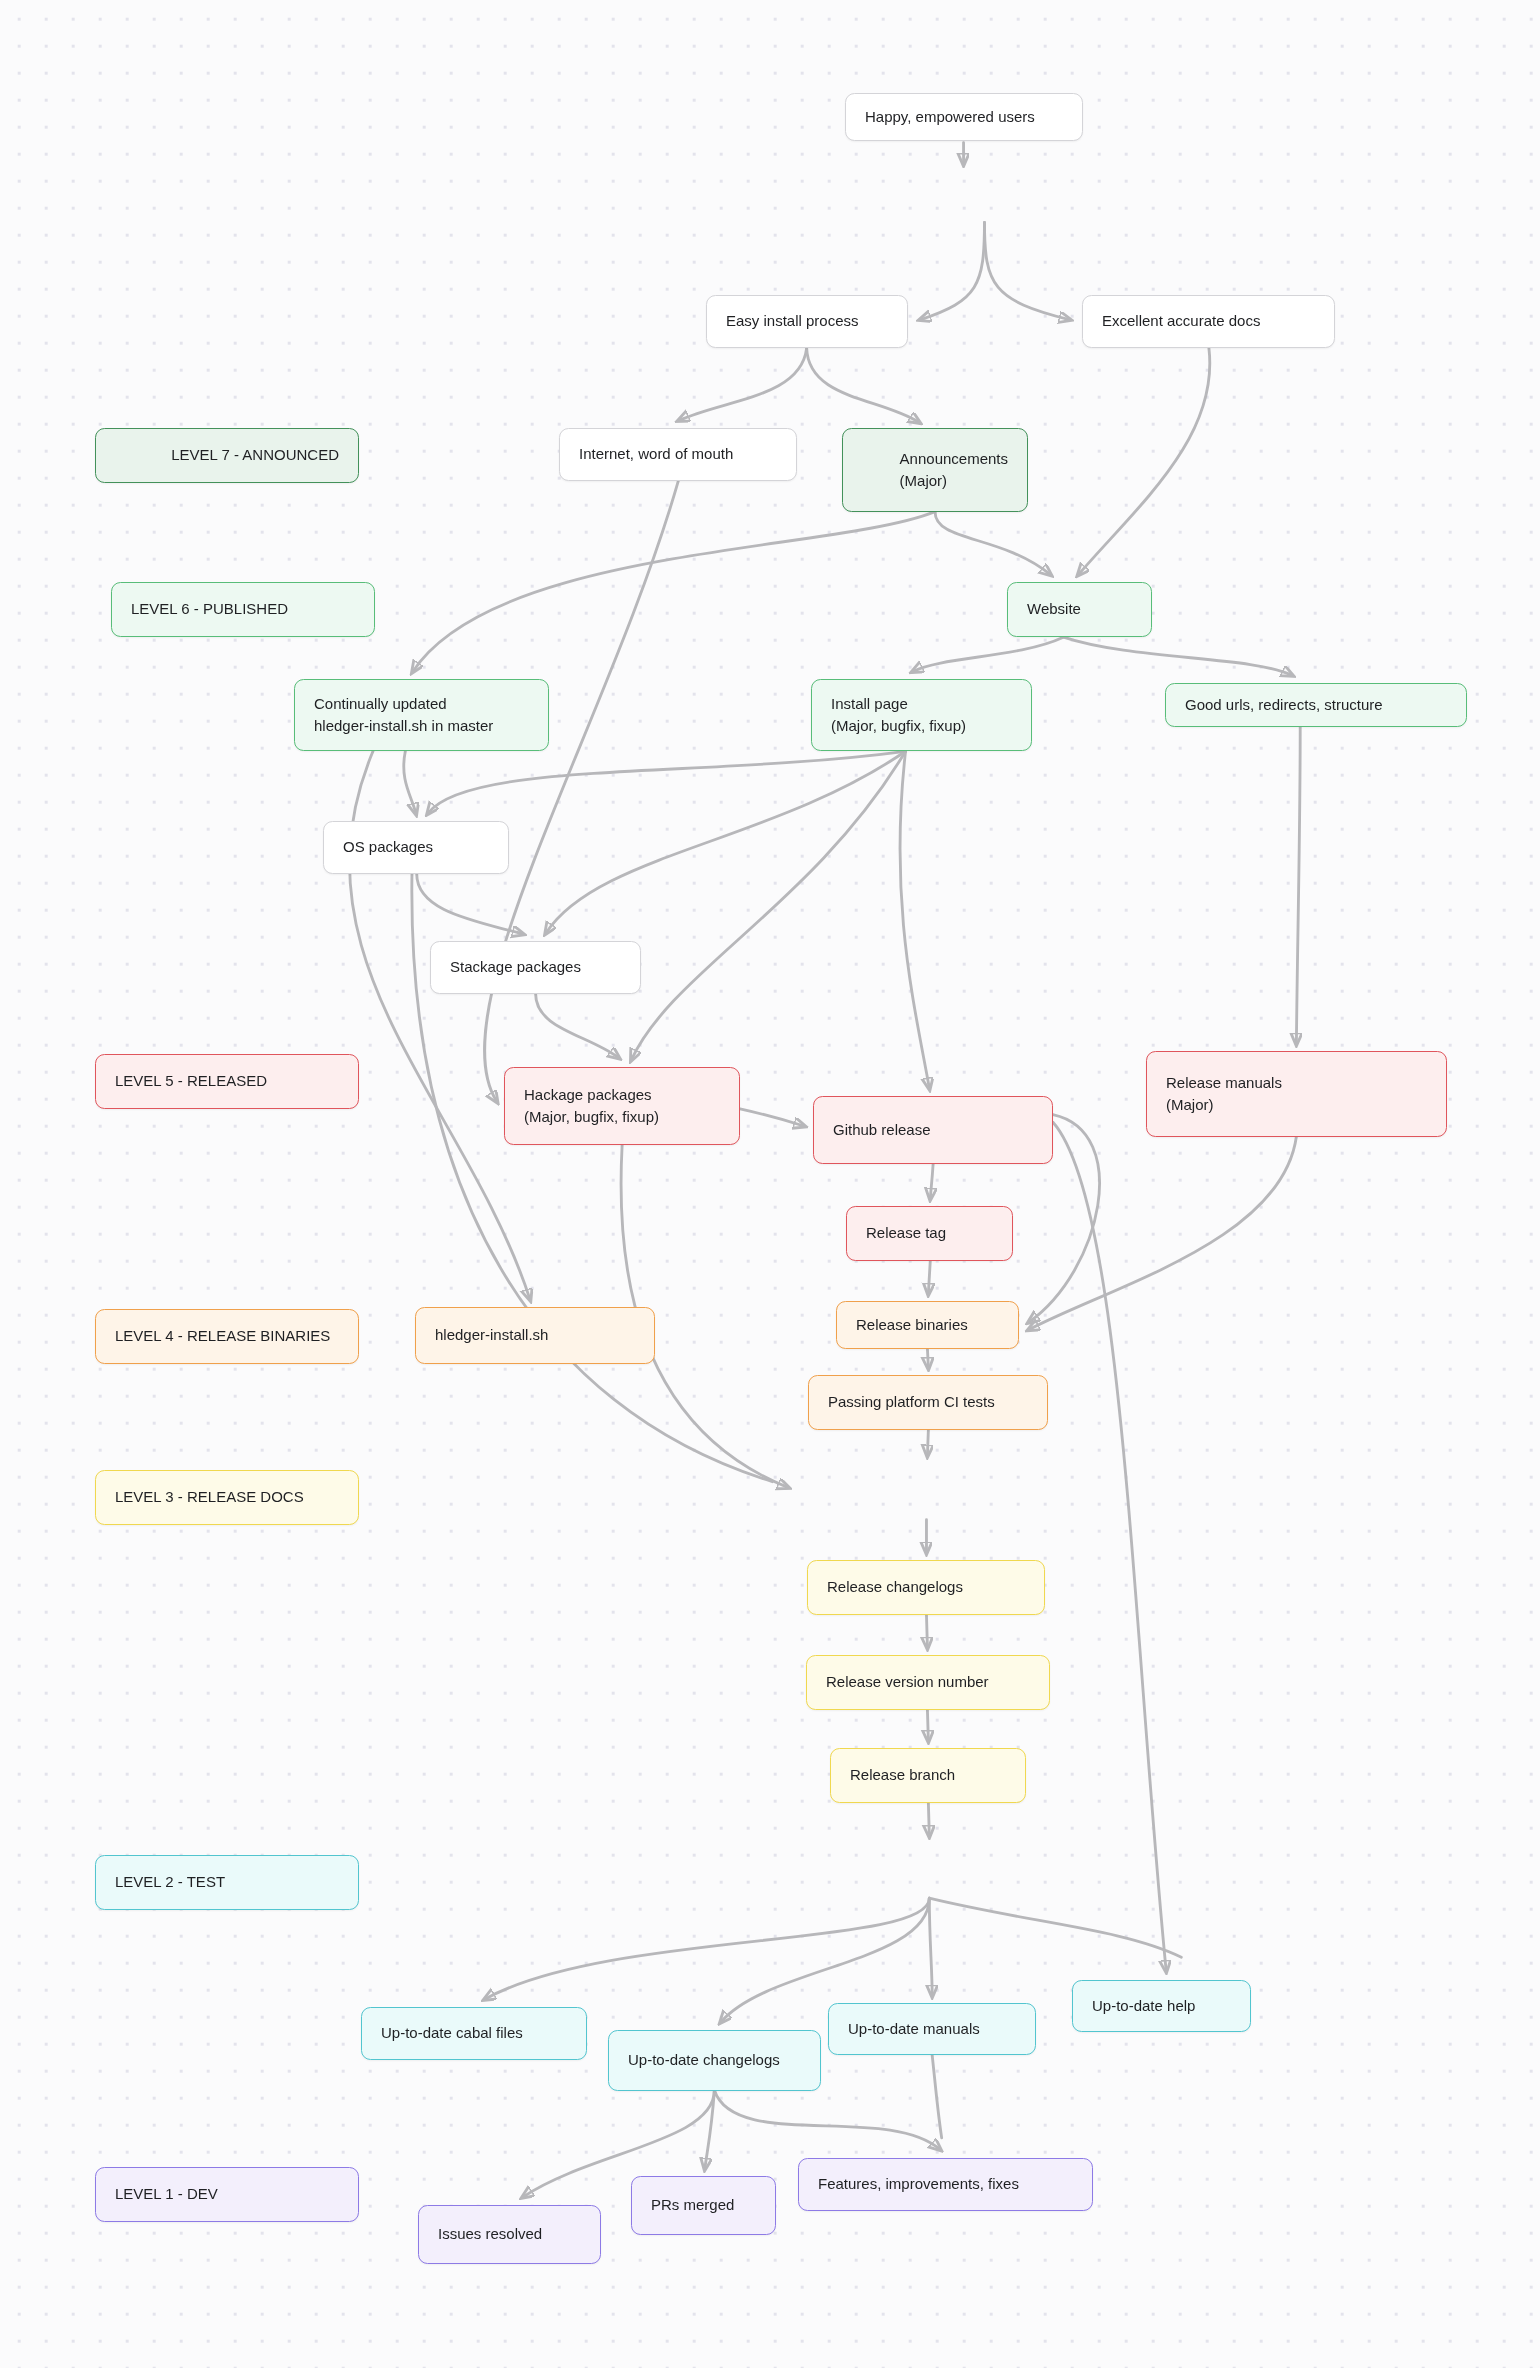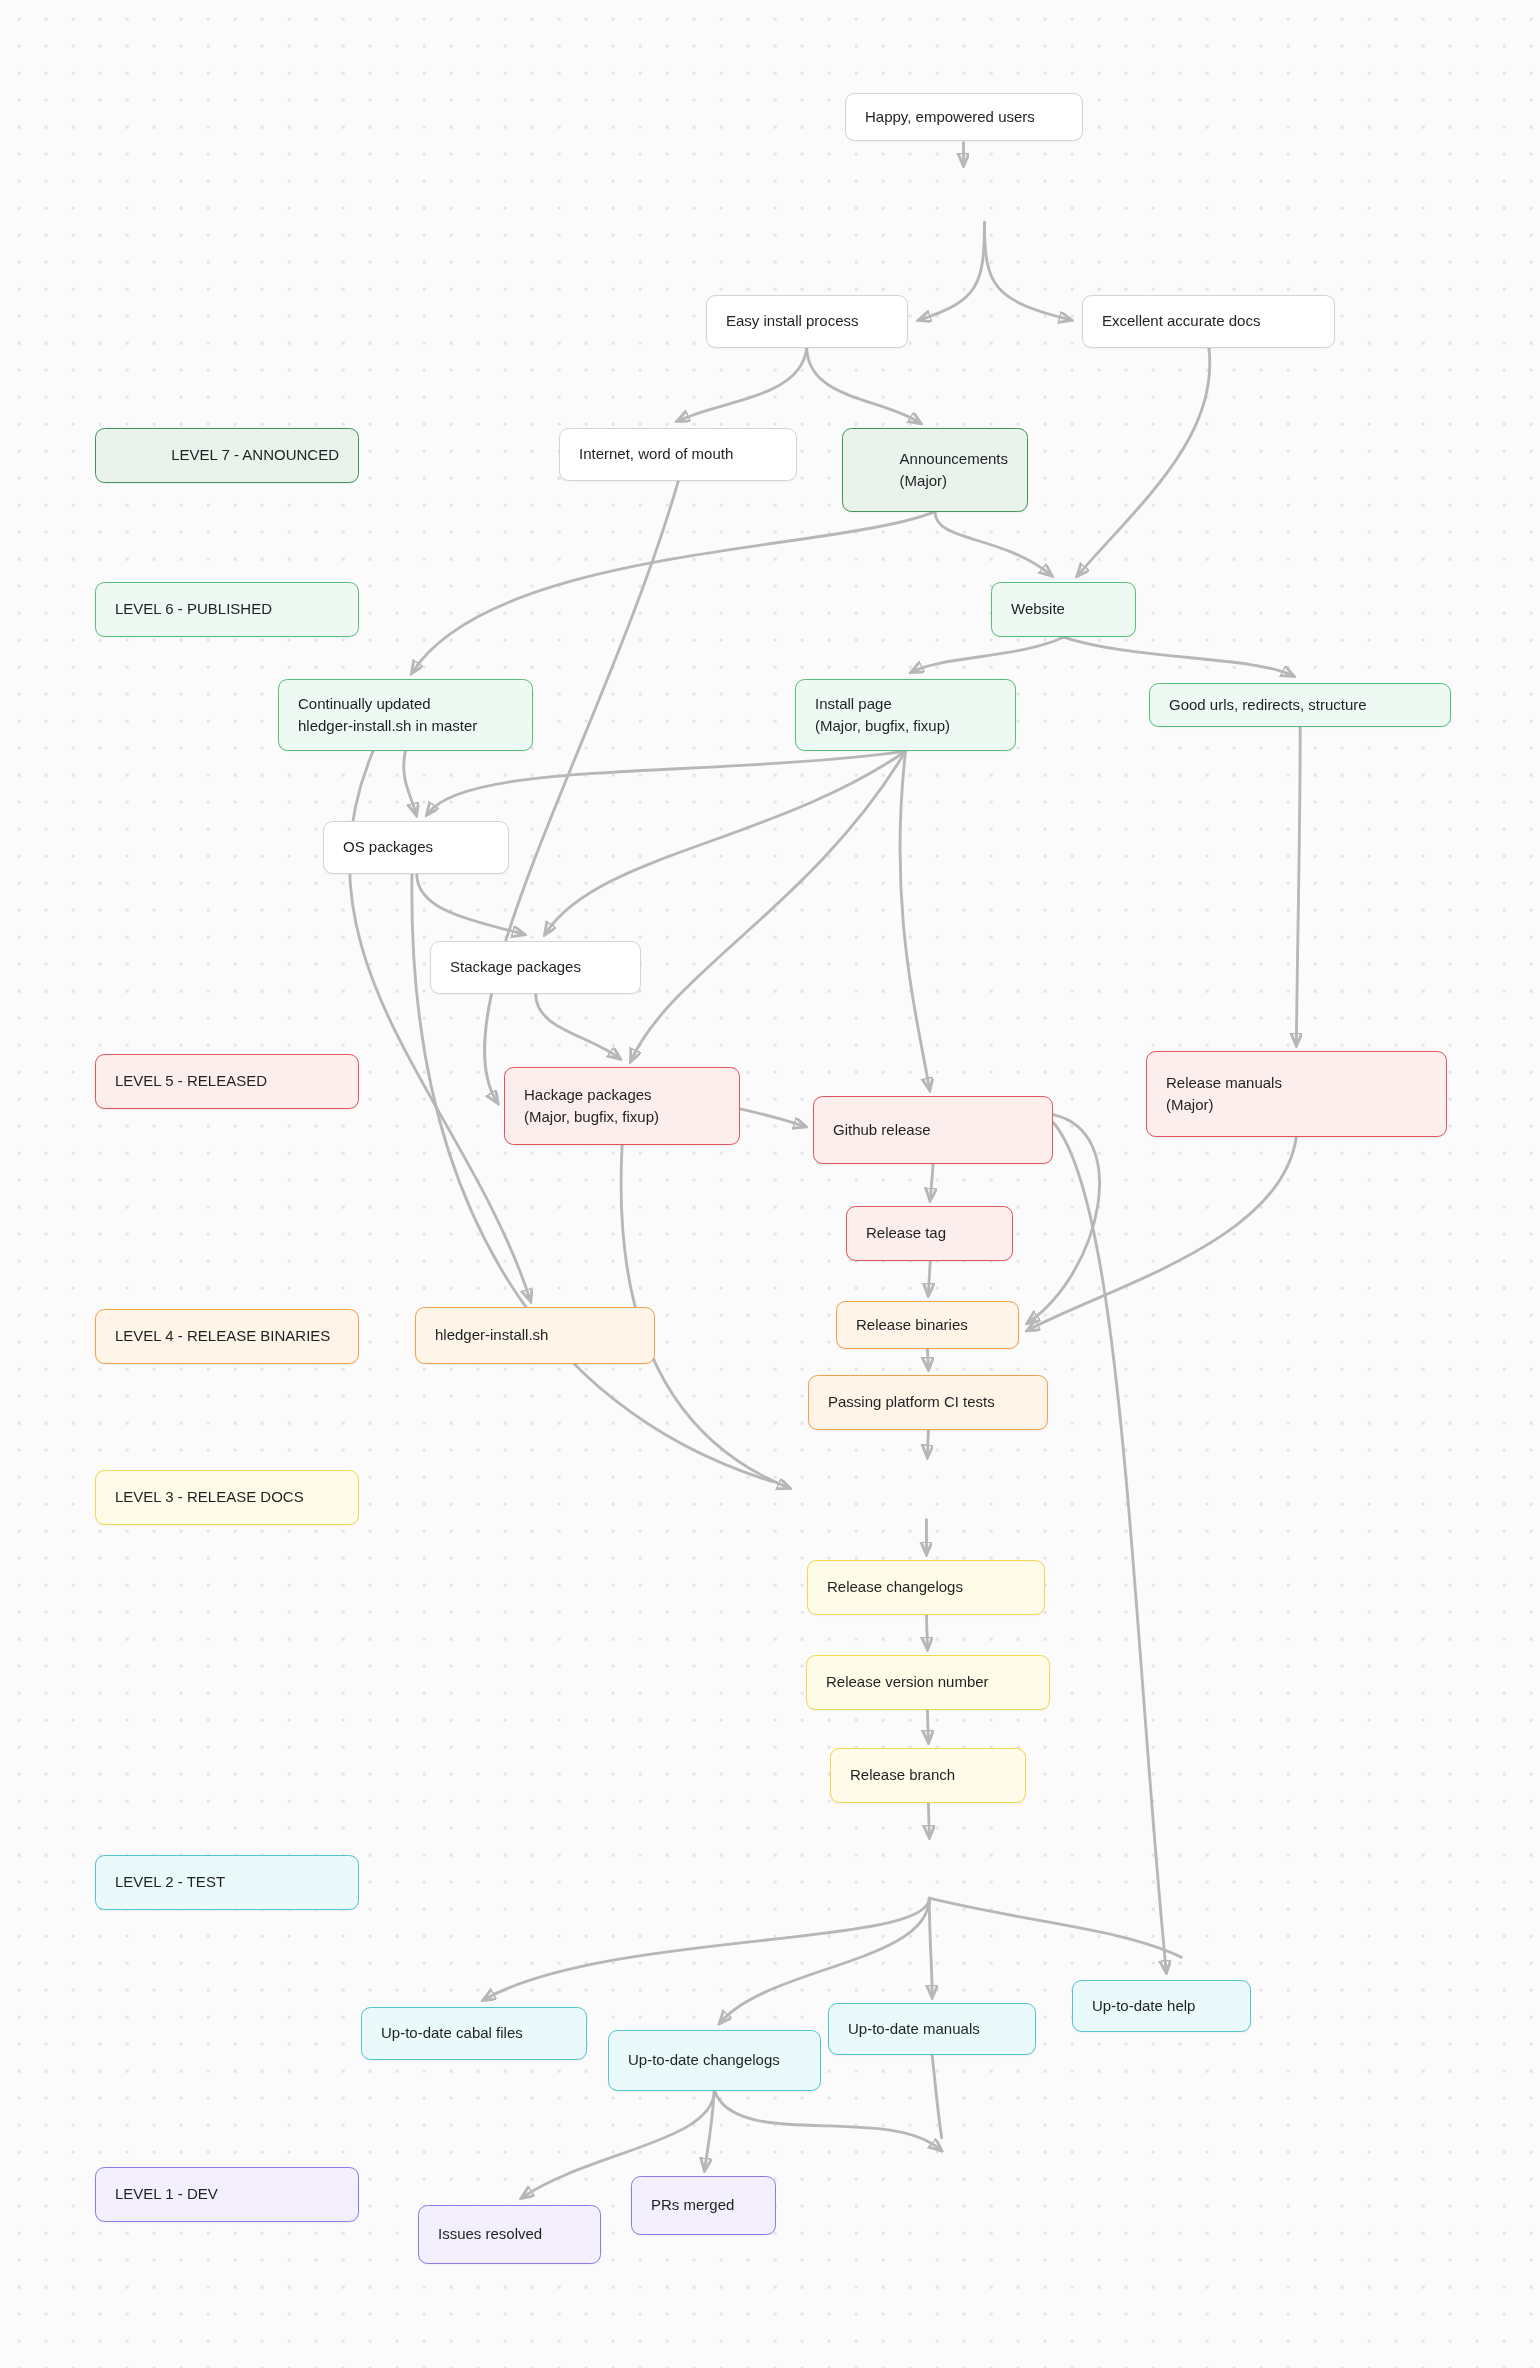--- a/index.html
+++ b/index.html
@@ -14,21 +14,21 @@
   svg.wires path{fill:none;stroke:#b7b7ba;stroke-width:3;stroke-linecap:round;}
   .node{
     position:absolute;z-index:2;display:flex;align-items:center;
     border-radius:9.5px;box-sizing:border-box;padding:5.7px 19px;
     font-size:15px;color:#1f2023;line-height:1.5;
     box-shadow:0 1px 1.9px rgba(0,0,0,0.05);
   }
   .node span{white-space:pre-line;}
   .c-neutral{background:#ffffff;border:1.4px solid #d4d4d8;}
   .c-gdark  {background:#e9f3ec;border:1.9px solid #43915a;justify-content:flex-end;}
-  .c-green  {background:#edf9f2;border:1.9px solid #58bd79;}
+  .c-green  {background:#edf9f2;border:1.9px solid #58bd79;margin-left:16px;}
   .c-red    {background:#fdeeee;border:1.9px solid #e0555c;}
   .c-orange {background:#fef4e8;border:1.9px solid #f0a04b;}
   .c-yellow {background:#fefbe8;border:1.9px solid #f0d84f;}
   .c-cyan   {background:#eafafa;border:1.9px solid #52c5cf;}
   .c-purple {background:#f3effc;border:1.9px solid #8d7ae6;}
 </style>
 </head>
 <body>
 
 <div class="stage">
@@ -191,15 +191,18 @@
 
   <div class="node c-purple" style="left:95px;top:2167px;width:264px;height:55px">
     <span>LEVEL 1 - DEV</span>
     </div>
   <div class="node c-purple" style="left:418px;top:2205px;width:183px;height:59px">
     <span>Issues resolved</span>
     </div>
   <div class="node c-purple" style="left:631px;top:2176px;width:145px;height:59px">
     <span>PRs merged</span>
     </div>
+  <div class="node c-purple" style="left:798px;top:2158px;width:295px;height:53px">
+    <span>Features, improvements, fixes</span>
+    </div>
 
 </div>
 
 
 </body></html>

